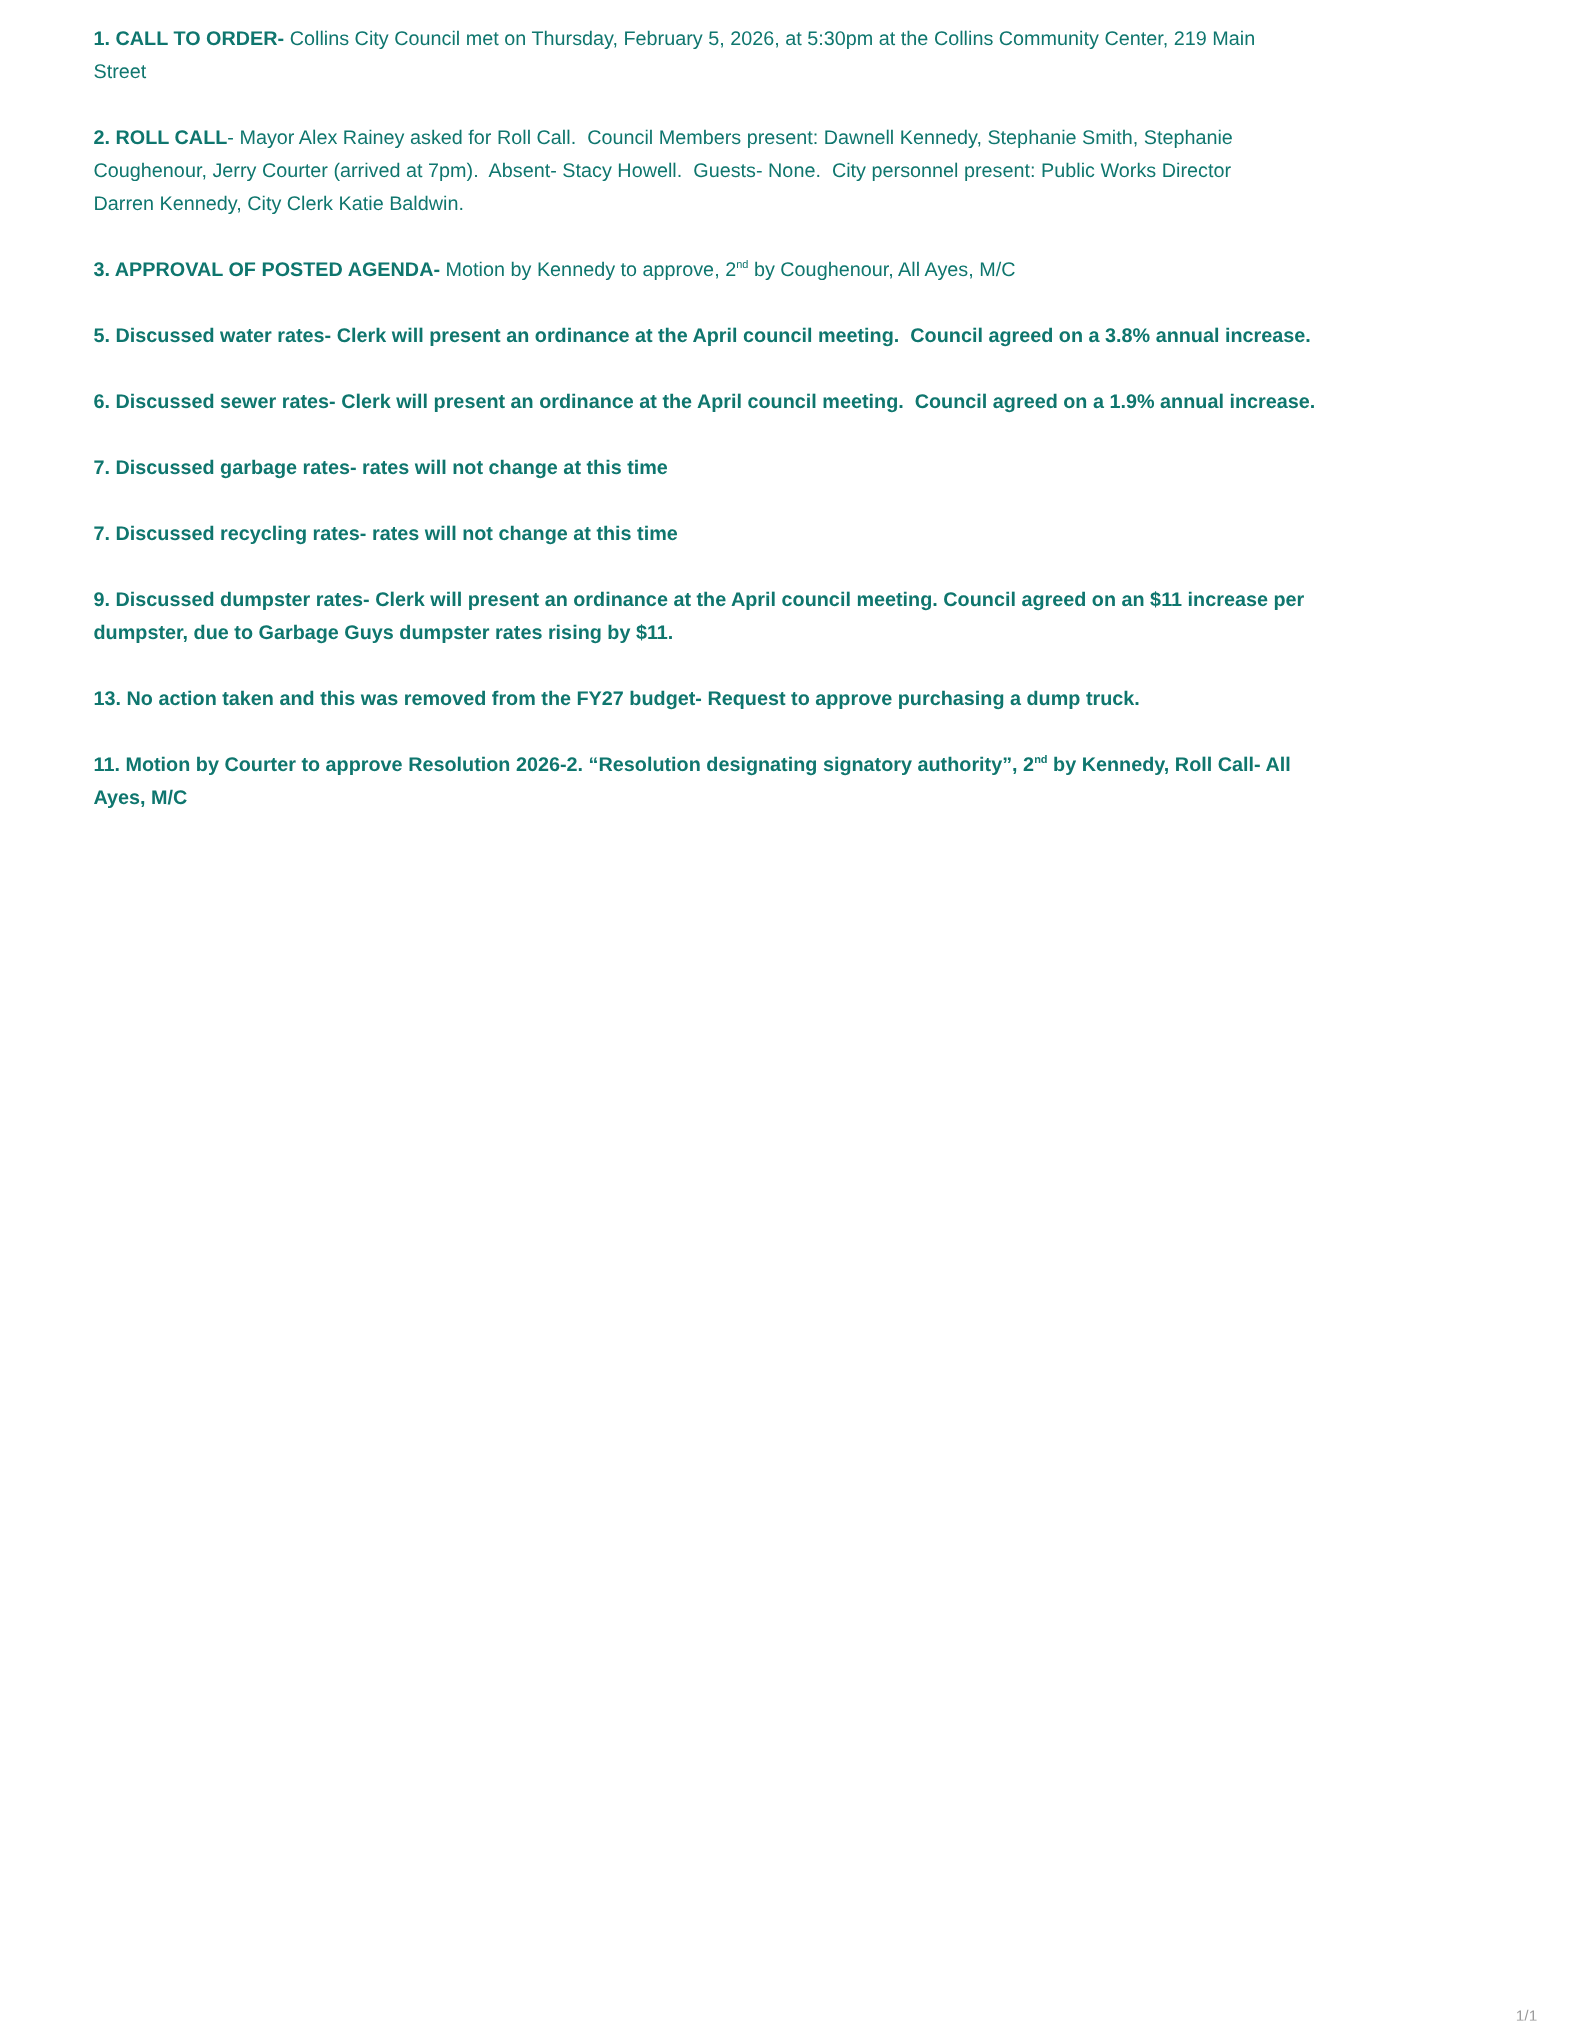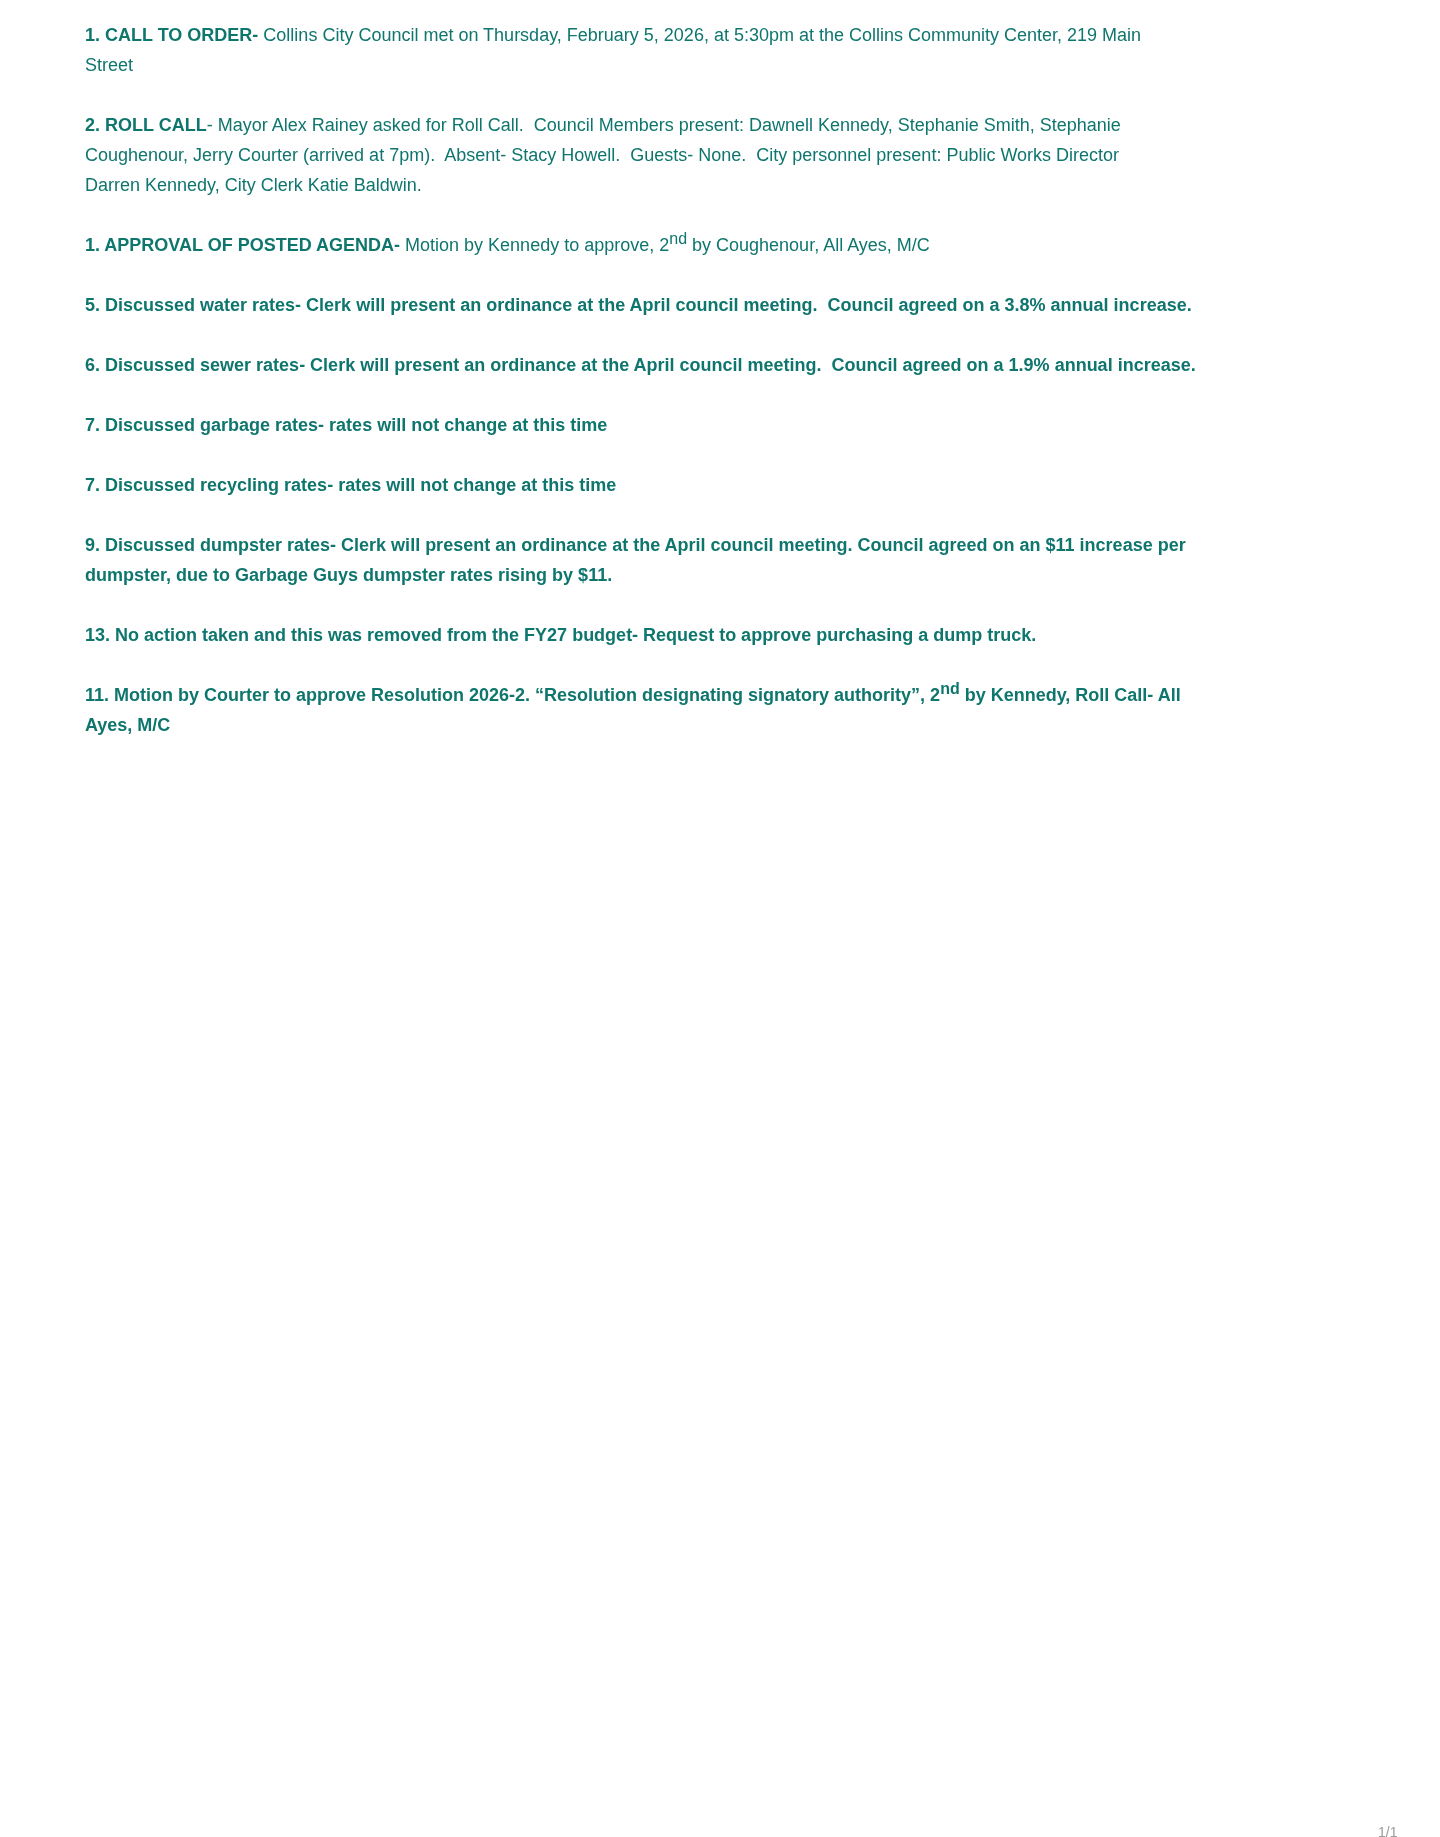--- a/index.html
+++ b/index.html
@@ -28,21 +28,21 @@
   .para {
     font-size: 18px;
     line-height: 30px;
     margin: 0 0 30px 0;
     white-space: pre;
     color: #0f766e;
   }
   .b { font-weight: 700; }
   .r { font-weight: 400; }
   sup.nd {
-    font-size: 16px;
+    font-size: 10px;
     line-height: 0;
     vertical-align: super;
   }
   .page-indicator {
     position: absolute;
     left: 1378px;
     top: 1823px;
     font-size: 14px;
     line-height: 18px;
     color: #9b9b9b;
@@ -52,21 +52,21 @@
 </head>
 <body>
 
 <div class="page">
 
 
   <p class="para"><span class="b">1. CALL TO ORDER-</span><span class="r"> Collins City Council met on Thursday, February 5, 2026, at 5:30pm at the Collins Community Center, 219 Main</span><br><span class="r">Street</span></p>
 
   <p class="para"><span class="b">2. ROLL CALL</span><span class="r">- Mayor Alex Rainey asked for Roll Call.  Council Members present: Dawnell Kennedy, Stephanie Smith, Stephanie</span><br><span class="r">Coughenour, Jerry Courter (arrived at 7pm).  Absent- Stacy Howell.  Guests- None.  City personnel present: Public Works Director</span><br><span class="r">Darren Kennedy, City Clerk Katie Baldwin.</span></p>
 
-  <p class="para"><span class="b">1. APPROVAL OF POSTED AGENDA-</span><span class="r"> Motion by Kennedy to approve, 2</span><sup class="nd r">nd</sup><span class="r"> by Coughenour, All Ayes, M/C</span></p>
+  <p class="para"><span class="b">3. APPROVAL OF POSTED AGENDA-</span><span class="r"> Motion by Kennedy to approve, 2</span><sup class="nd r">nd</sup><span class="r"> by Coughenour, All Ayes, M/C</span></p>
 
 
   <p class="para"><span class="b">5. Discussed water rates- Clerk will present an ordinance at the April council meeting.  Council agreed on a 3.8% annual increase.</span></p>
 
   <p class="para"><span class="b">6. Discussed sewer rates- Clerk will present an ordinance at the April council meeting.  Council agreed on a 1.9% annual increase.</span></p>
 
   <p class="para"><span class="b">7. Discussed garbage rates- rates will not change at this time</span></p>
 
   <p class="para"><span class="b">7. Discussed recycling rates- rates will not change at this time</span></p>
 

